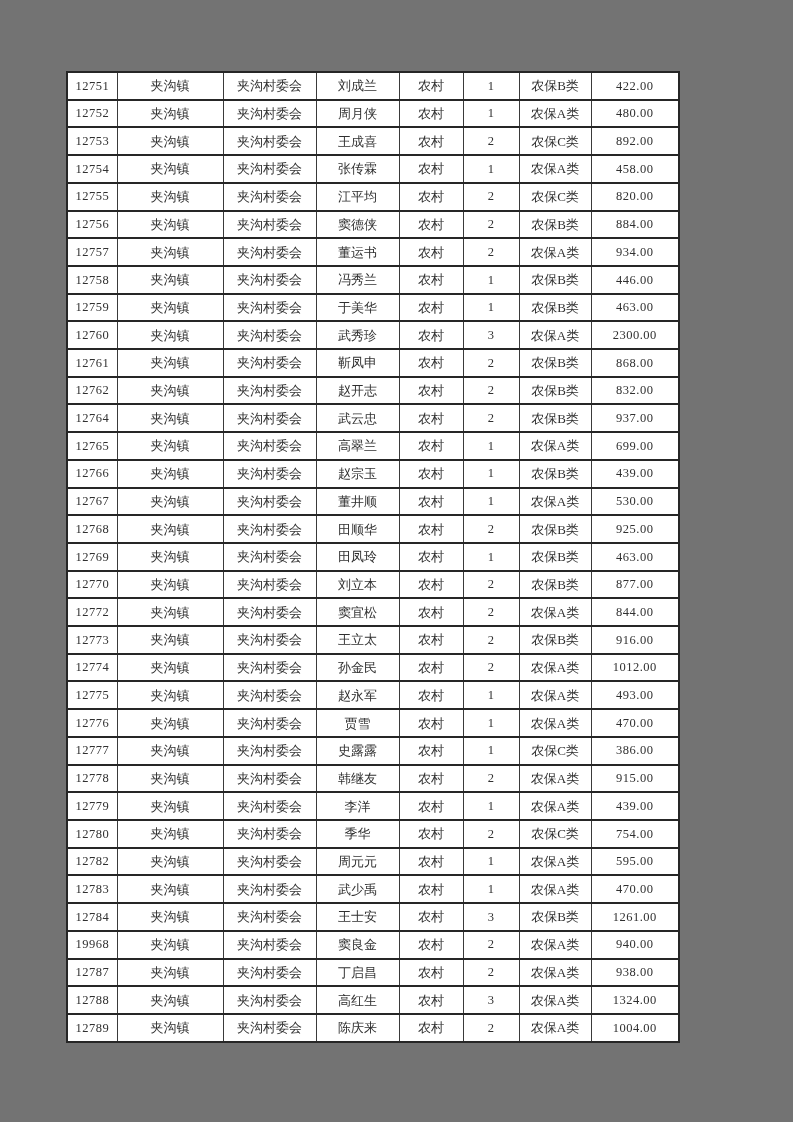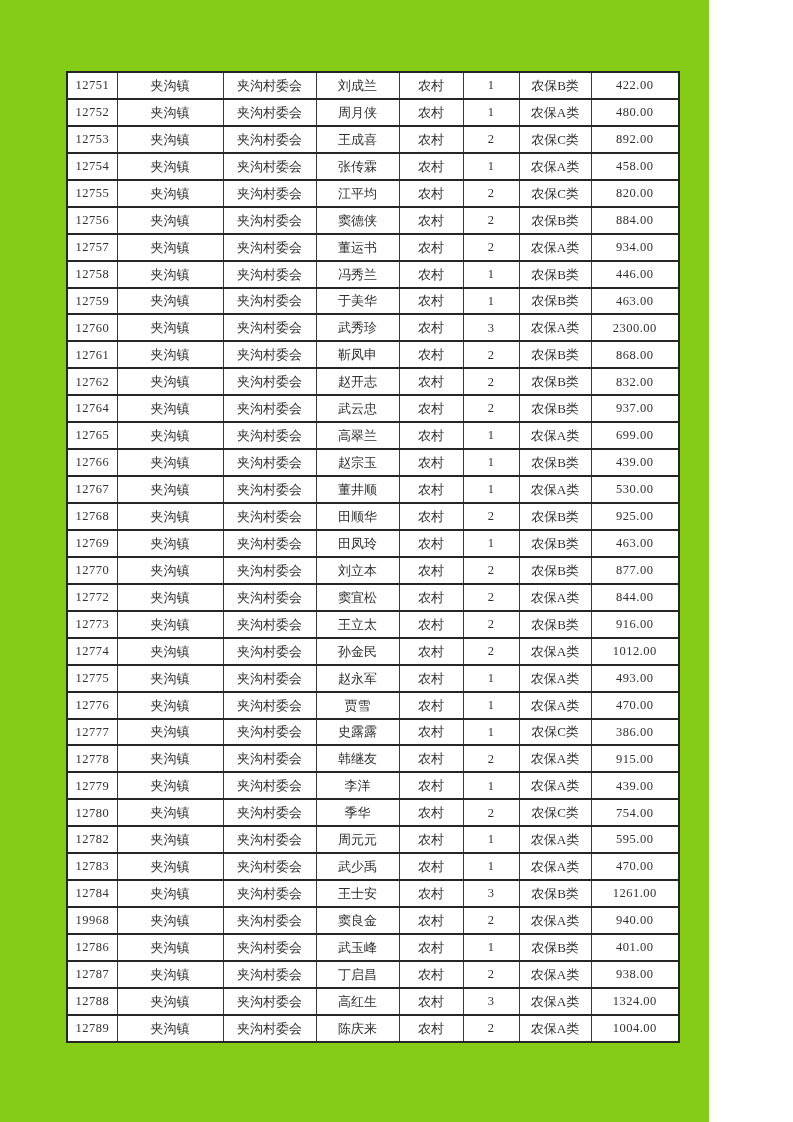--- a/index.html
+++ b/index.html
@@ -2,23 +2,23 @@
 <html><head>
 <meta charset="utf-8">
 <style>
   html, body {
     margin: 0;
     padding: 0;
     background: #ffffff;
   }
   .sheet {
     position: relative;
-    width: 709px;
+    width: 793px;
     height: 1122px;
-    background: #84cc16;
+    background: #737373;
     overflow: hidden;
     font-family: "Liberation Serif", "DejaVu Serif", serif;
     color: #303030;
   }
   table.roster {
     position: absolute;
     left: 66px;
     top: 71px;
     width: 612px;
     height: 972px;
@@ -375,30 +375,20 @@
           <td class="num">19968</td>
           <td>夹沟镇</td>
           <td>夹沟村委会</td>
           <td>窦良金</td>
           <td>农村</td>
           <td class="num">2</td>
           <td>农保A类</td>
           <td class="num">940.00</td>
         </tr>
         <tr>
-          <td class="num">12786</td>
-          <td>夹沟镇</td>
-          <td>夹沟村委会</td>
-          <td>武玉峰</td>
-          <td>农村</td>
-          <td class="num">1</td>
-          <td>农保B类</td>
-          <td class="num">401.00</td>
-        </tr>
-        <tr>
           <td class="num">12787</td>
           <td>夹沟镇</td>
           <td>夹沟村委会</td>
           <td>丁启昌</td>
           <td>农村</td>
           <td class="num">2</td>
           <td>农保A类</td>
           <td class="num">938.00</td>
         </tr>
         <tr>

